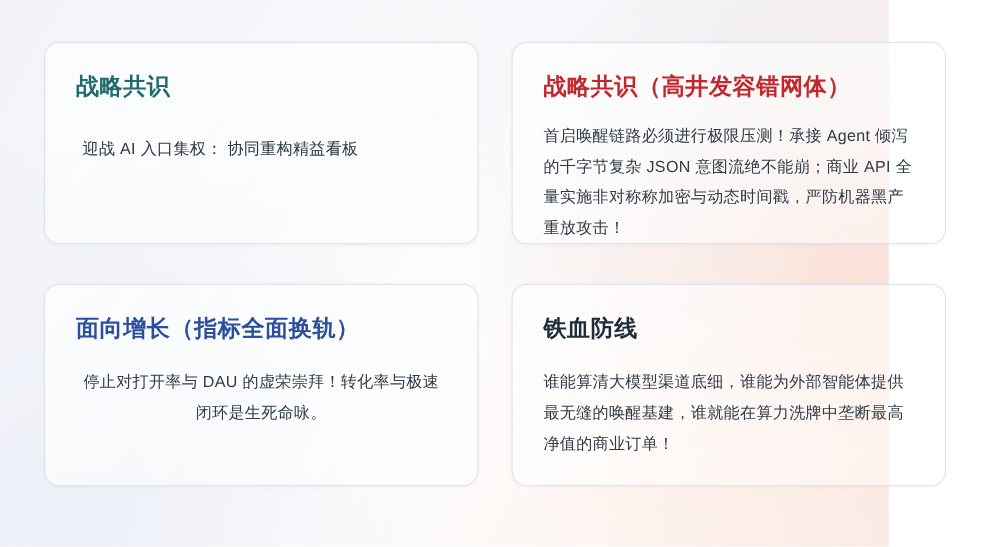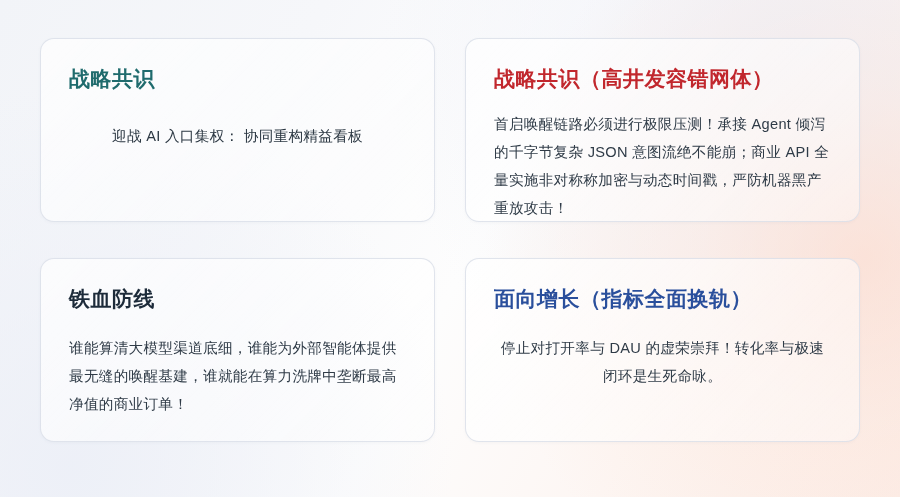--- a/index.html
+++ b/index.html
@@ -8,21 +8,21 @@
   }
   body {
     width: 900px;
     height: 497px;
     overflow: hidden;
     font-family: "Liberation Sans", sans-serif;
     background: #ffffff;
   }
   .canvas {
     position: relative;
-    width: 900px;
+    width: 808px;
     height: 497px;
     background:
       radial-gradient(circle at 96% 52%, rgba(255, 214, 196, 0.55) 0%, rgba(255, 222, 206, 0.30) 18%, rgba(255, 255, 255, 0) 42%),
       radial-gradient(circle at 88% 10%, rgba(238, 240, 248, 0.9) 0%, rgba(255,255,255,0) 45%),
       radial-gradient(circle at 8% 94%, rgba(236, 239, 247, 0.9) 0%, rgba(255,255,255,0) 40%),
       linear-gradient(118deg, #f2f4f8 0%, #f6f7fa 28%, #fdfdfd 52%, #fdf6f3 74%, #fbeee9 100%);
   }
   .grid {
     position: absolute;
     left: 40px;
@@ -56,21 +56,21 @@
   .title-blue { color: #2a4f9c; }
   .title-dark { color: #1d2b3a; }
 
   .card-body {
     font-size: 14.6px;
     line-height: 1.92;
     color: #2f3b47;
     letter-spacing: 0.3px;
   }
   .body-indent {
-    text-align: center;
+    text-align: left;
     color: #2b3742;
   }
   .body-center {
     text-align: center;
   }
   .card-1 .card-title { margin-bottom: 30px; }
   .card-1 .card-body { padding: 0 6px; }
   .card-2 .card-title { margin-bottom: 18px; }
   .card-3 .card-title { margin-bottom: 22px; }
   .card-4 .card-title { margin-bottom: 22px; }
@@ -84,24 +84,24 @@
     <div class="card card-1">
       <div class="card-title title-teal" style="color: rgb(31, 107, 109);">战略共识</div>
       <div class="card-body body-indent">迎战 AI 入口集权： 协同重构精益看板</div>
     </div>
 
     <div class="card card-2">
       <div class="card-title title-red" style="color: rgb(193, 39, 45);">战略共识（高井发容错网体）</div>
       <div class="card-body">首启唤醒链路必须进行极限压测！承接 Agent 倾泻的千字节复杂 JSON 意图流绝不能崩；商业 API 全量实施非对称称加密与动态时间戳，严防机器黑产重放攻击！</div>
     </div>
 
+    <div class="card card-3">
+      <div class="card-title title-blue" style="color: rgb(42, 79, 156);">面向增长（指标全面换轨）</div>
+      <div class="card-body body-center">停止对打开率与 DAU 的虚荣崇拜！转化率与极速闭环是生死命咏。</div>
+    </div>
+
     <div class="card card-4">
       <div class="card-title title-dark" style="color: rgb(29, 43, 58);">铁血防线</div>
       <div class="card-body">谁能算清大模型渠道底细，谁能为外部智能体提供最无缝的唤醒基建，谁就能在算力洗牌中垄断最高净值的商业订单！</div>
-    </div>
-
-    <div class="card card-3">
-      <div class="card-title title-blue" style="color: rgb(42, 79, 156);">面向增长（指标全面换轨）</div>
-      <div class="card-body body-center">停止对打开率与 DAU 的虚荣崇拜！转化率与极速闭环是生死命咏。</div>
     </div>
 
   </div>
 </div>
 
 </body></html>

